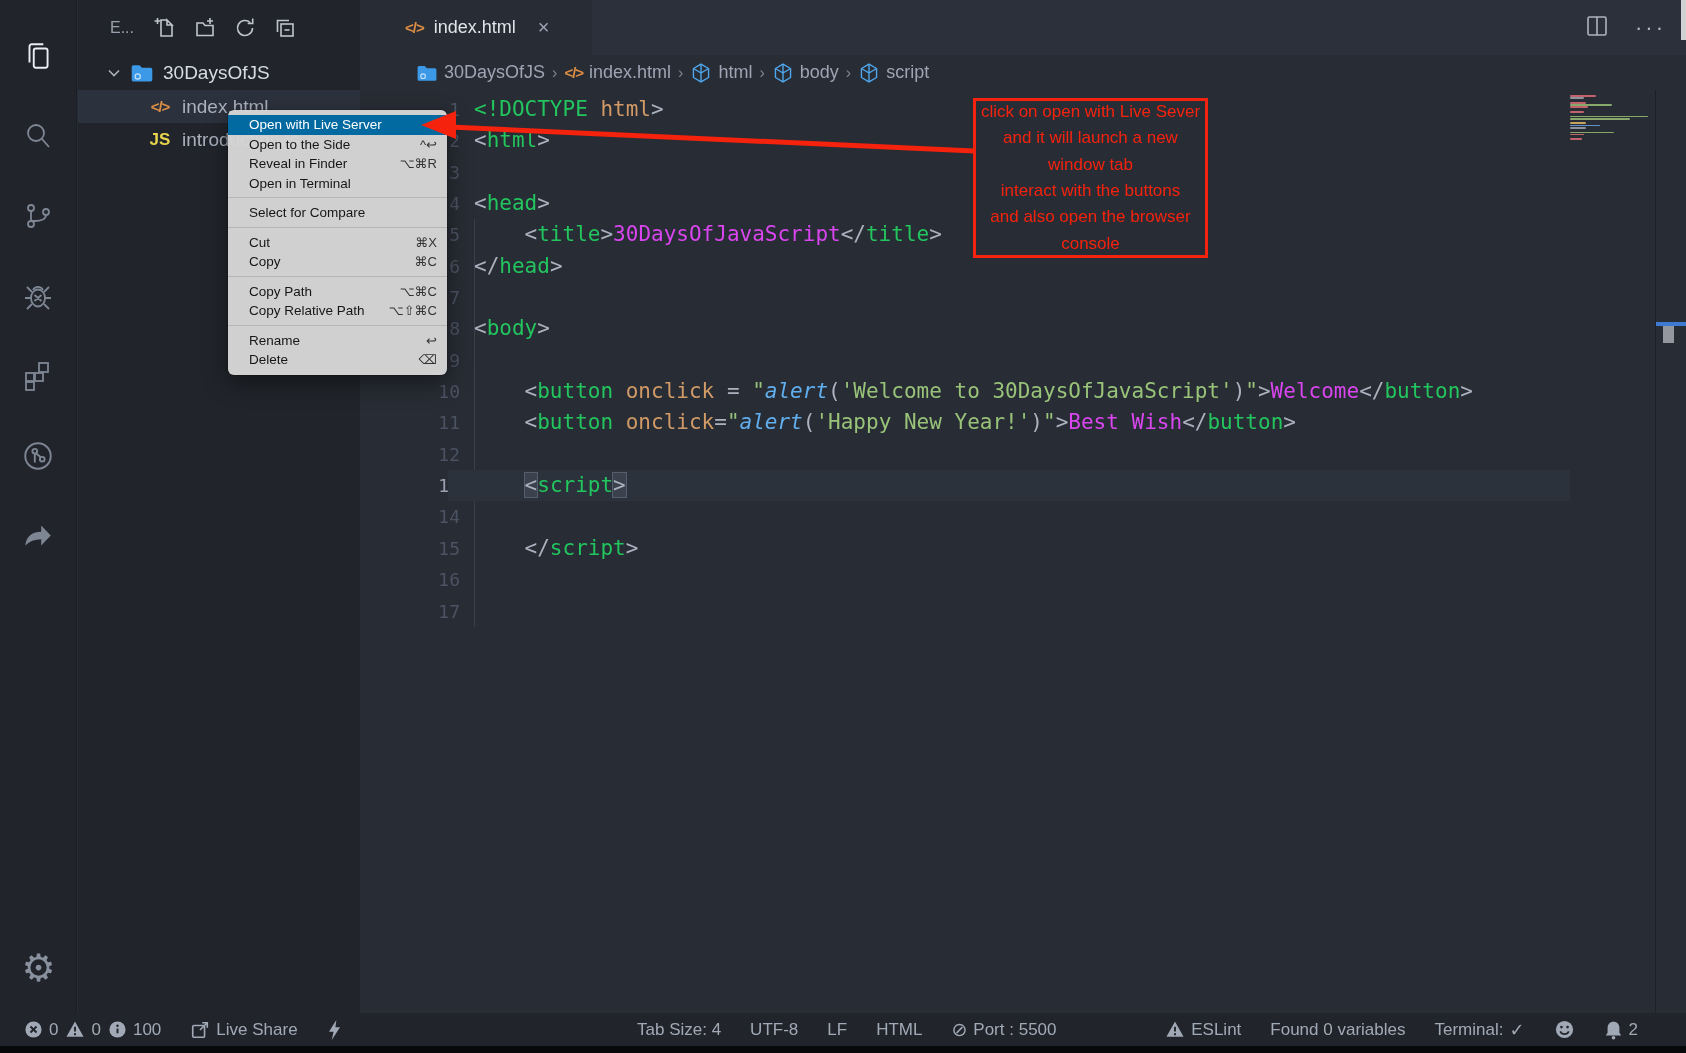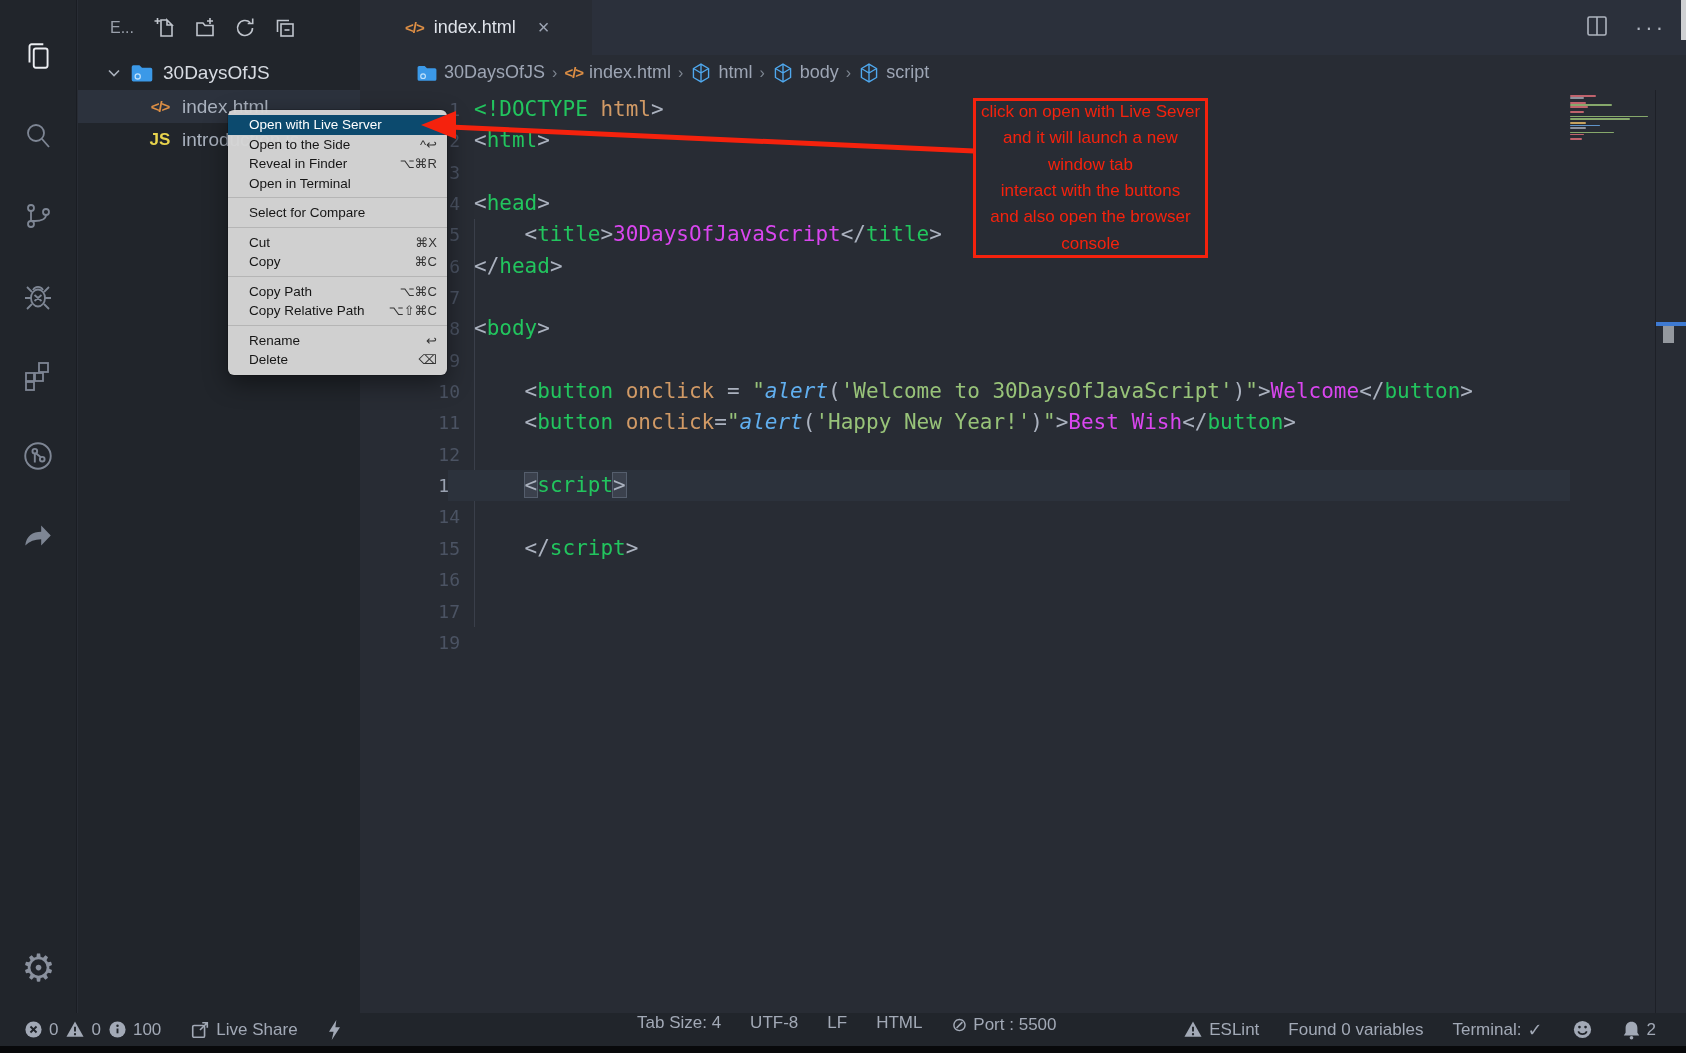--- a/index.html
+++ b/index.html
@@ -62,31 +62,31 @@
   .mm-row { height:1.7px; margin-bottom:0.6px; border-radius:1px; }
   .mm-divider { position:absolute; left:1295px; top:90px; bottom:0; width:1px; background:#1d2027; }
   .ov-marker { position:absolute; left:1296px; right:0; top:322px; height:4px; background:#3e7ad2; }
   .ov-handle { position:absolute; left:1303px; top:326px; width:11px; height:17px; background:#94989e; cursor:pointer; }
   .corner-strip { position:absolute; left:1681px; top:0; width:5px; height:40px; background:#cfd0d2; z-index:5; }
 
   
   .statusbar { position:absolute; left:0; bottom:7px; height:33px; right:0; background:#21252b; color:#a2a9b6; font-size:17px; z-index:6; }
   .black-strip { position:absolute; left:0; bottom:0; height:7px; right:0; background:#08090b; z-index:6; }
   .sb-left { position:absolute; left:24px; top:0; height:33px; display:flex; align-items:center; gap:7px; }
-  .sb-mid { position:absolute; left:637px; top:0; height:33px; display:flex; align-items:flex-start; gap:29px; }
-  .sb-right { position:absolute; right:30px; top:0; height:33px; display:flex; align-items:center; gap:29px; }
+  .sb-mid { position:absolute; left:637px; top:0; height:33px; display:flex; align-items:center; gap:29px; }
+  .sb-right { position:absolute; right:48px; top:0; height:33px; display:flex; align-items:center; gap:29px; }
   .st-item { display:flex; align-items:center; gap:6px; cursor:pointer; }
   .st-item svg { flex:none; }
   .gap-l { margin-left:22px; }
   .check { font-size:18px; }
 
   
   .menu { position:absolute; left:228px; top:110px; width:219px; background:rgba(214,214,214,0.97); border-radius:6px; box-shadow:0 8px 24px rgba(0,0,0,.45), 0 0 0 1px rgba(0,0,0,.15); padding:5px 0; z-index:30; font-size:13.5px; color:#161616; }
   .menu-item { height:19.5px; display:flex; align-items:center; justify-content:space-between; padding:0 10px 0 21px; cursor:pointer; white-space:nowrap; }
-  .menu-item.hl { background:#0c4a6e; color:#fff; }
+  .menu-item.hl { background:#0369a1; color:#fff; }
   .menu-sep { height:1px; background:#b5b5b5; margin:4px 0 5px 0; }
   .menu-sc { color:#333; font-size:13px; }
   .menu-item.hl .menu-sc { color:#fff; }
 
   
   .ann-box { position:absolute; left:973px; top:98px; width:235px; height:160px; border:3px solid #f5220d; z-index:25; display:flex; flex-direction:column; justify-content:center; align-items:center; }
   .ann-line { white-space:nowrap; text-align:center; color:#f5220d; font-size:17px; line-height:26.3px; }
   .arrow-svg { position:absolute; left:0; top:0; width:1686px; height:1053px; z-index:40; pointer-events:none; }
 </style>
 </head>
@@ -332,24 +332,20 @@
       <div class="line">
         <span class="gutter">15</span>
         <span class="codetext"><span class="c-p">    &lt;/</span><span class="c-t">script</span><span class="c-p">&gt;</span></span>
       </div>
       <div class="line">
         <span class="gutter">16</span>
         <span class="codetext"></span>
       </div>
       <div class="line">
         <span class="gutter">17</span>
-      </div>
-      <div class="line">
-        <span class="gutter">19</span>
-        <span class="codetext"></span>
       </div>
     </div>
 
   <div class="minimap" id="minimap">
       <div class="mm-row" style="width: 26px; background: rgb(192, 99, 109);"></div>
       <div class="mm-row" style="width: 14px; background: rgb(141, 147, 158);"></div>
       <div class="mm-row"></div>
       <div class="mm-row" style="width: 16px; background: rgb(192, 99, 109);"></div>
       <div class="mm-row" style="width: 42px; background: rgb(134, 168, 107);"></div>
       <div class="mm-row" style="width: 18px; background: rgb(192, 99, 109);"></div>

